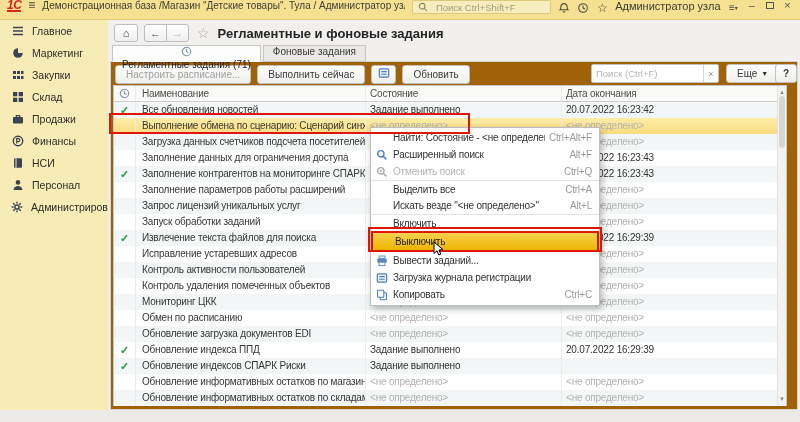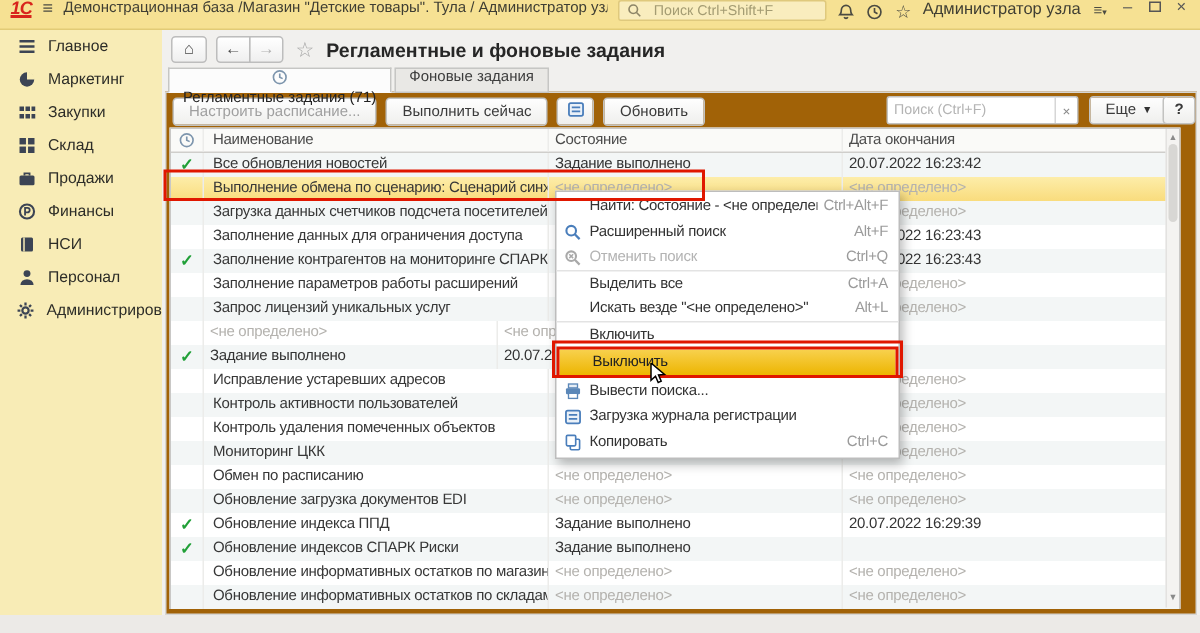--- a/index.html
+++ b/index.html
@@ -342,27 +342,29 @@
           <span class="c3 muted">&lt;не определено&gt;</span>
         </div>
         <div class="trow">
           <span class="c0"></span>
           <span class="c1">Запрос лицензий уникальных услуг</span>
           <span class="c2 muted">&lt;не определено&gt;</span>
           <span class="c3 muted">&lt;не определено&gt;</span>
         </div>
         <div class="trow">
           <span class="c0"></span>
+          <span class="c1">Запуск обработки заданий</span>
           <span class="c2 muted">&lt;не определено&gt;</span>
           <span class="c3 muted">&lt;не определено&gt;</span>
         </div>
         <div class="trow">
           <span class="c0">
             <span class="chk">✓</span>
           </span>
+          <span class="c1">Извлечение текста файлов для поиска</span>
           <span class="c2">Задание выполнено</span>
           <span class="c3">20.07.2022 16:29:39</span>
         </div>
         <div class="trow">
           <span class="c0"></span>
           <span class="c1">Исправление устаревших адресов</span>
           <span class="c2 muted">&lt;не определено&gt;</span>
           <span class="c3 muted">&lt;не определено&gt;</span>
         </div>
         <div class="trow">
@@ -479,21 +481,21 @@
       <span class="sc"></span>
     </div>
     <div class="mi">
       <span class="ic">
         <svg width="12" height="12" viewBox="0 0 12 12">
           <rect x="3" y="1" width="6" height="2.6" fill="#e7eef6" stroke="#5b87b8" stroke-width=".9"></rect>
           <rect x="1.3" y="3.8" width="9.4" height="4" rx=".8" fill="#5b87b8"></rect>
           <rect x="3" y="7.2" width="6" height="3.4" fill="#fff" stroke="#5b87b8" stroke-width=".9"></rect>
         </svg>
       </span>
-      <span class="lbl">Вывести поиска...</span>
+      <span class="lbl">Вывести заданий...</span>
       <span class="sc"></span>
     </div>
     <div class="mi">
       <span class="ic">
         <svg width="12" height="12" viewBox="0 0 12 12">
           <rect x="1.3" y="1.8" width="9.4" height="8.4" rx="1.2" fill="#eaf1f8" stroke="#4a7ebb" stroke-width="1.2"></rect>
           <path d="M3.2 4.6h5.6M3.2 7.2h5.6" stroke="#4a7ebb" stroke-width="1.1"></path>
         </svg>
       </span>
       <span class="lbl">Загрузка журнала регистрации</span>

